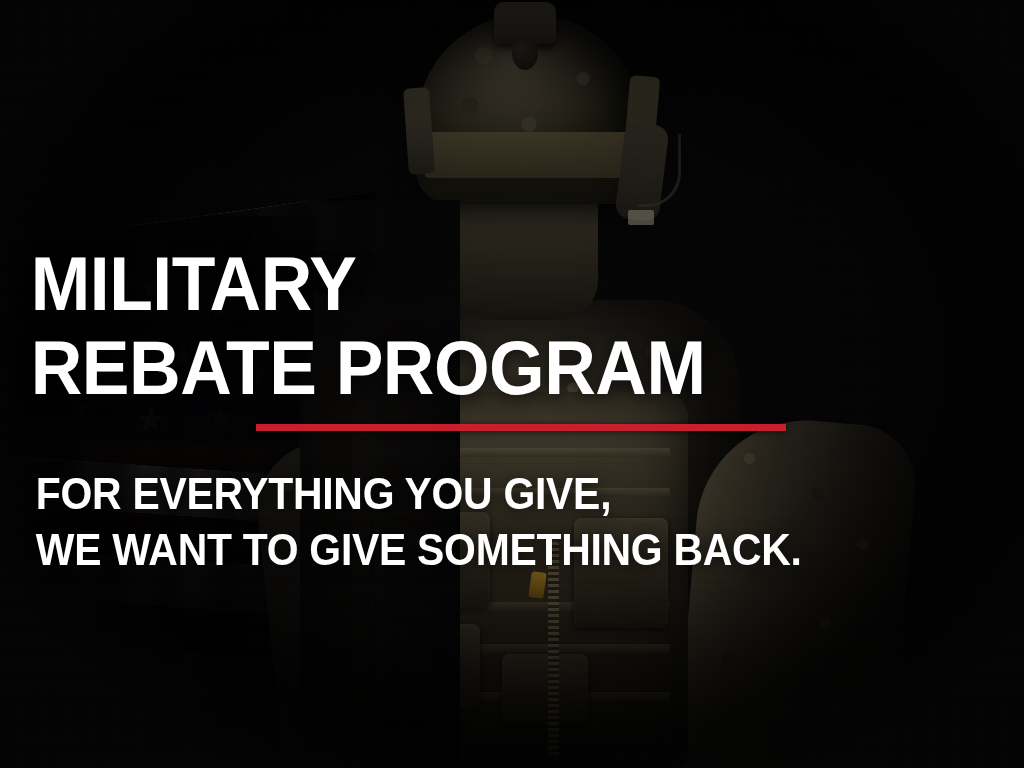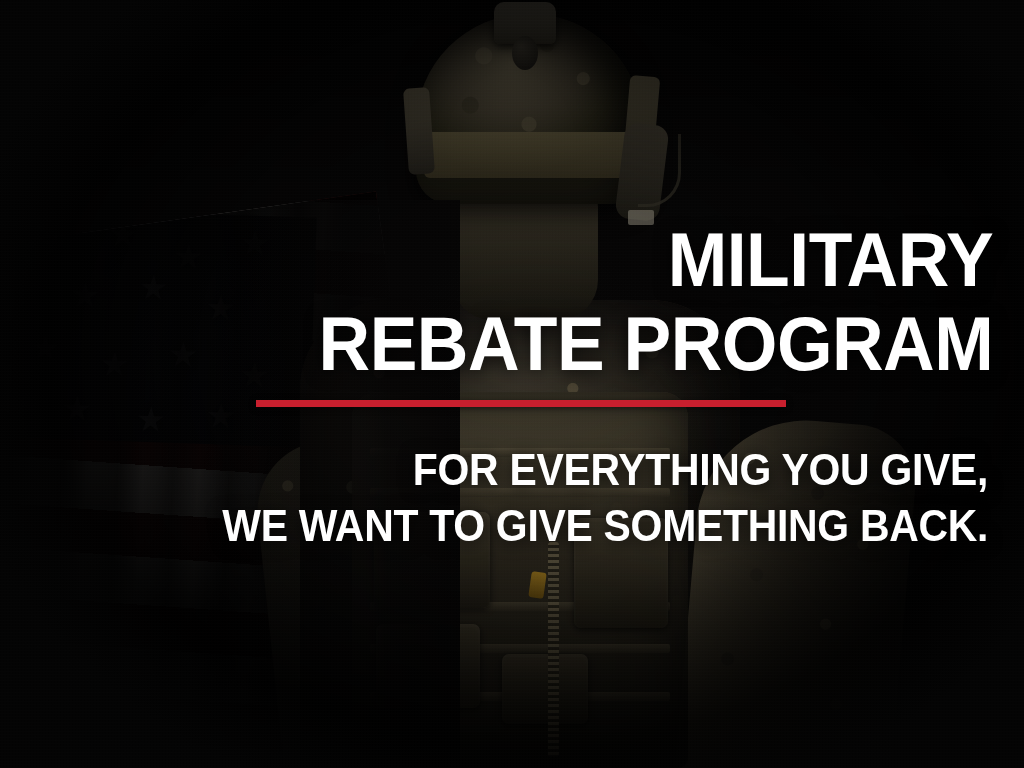--- a/index.html
+++ b/index.html
@@ -306,21 +306,22 @@
       repeating-linear-gradient(90deg, rgba(0,0,0,.05) 0 1px, transparent 1px 3px);
   }
 
   
   #overlay {
     position: absolute;
     inset: 0;
     display: flex;
     flex-direction: column;
     align-items: center;
-    text-align: right;
+    text-align: left;
+    margin-top: 24px;
   }
   .headline {
     color: #ffffff;
     font-weight: 700;
     letter-spacing: -0.5px;
     line-height: 1;
     text-shadow: 0 2px 18px rgba(0,0,0,.75);
     white-space: nowrap;
     transform: scaleX(0.94);
   }

